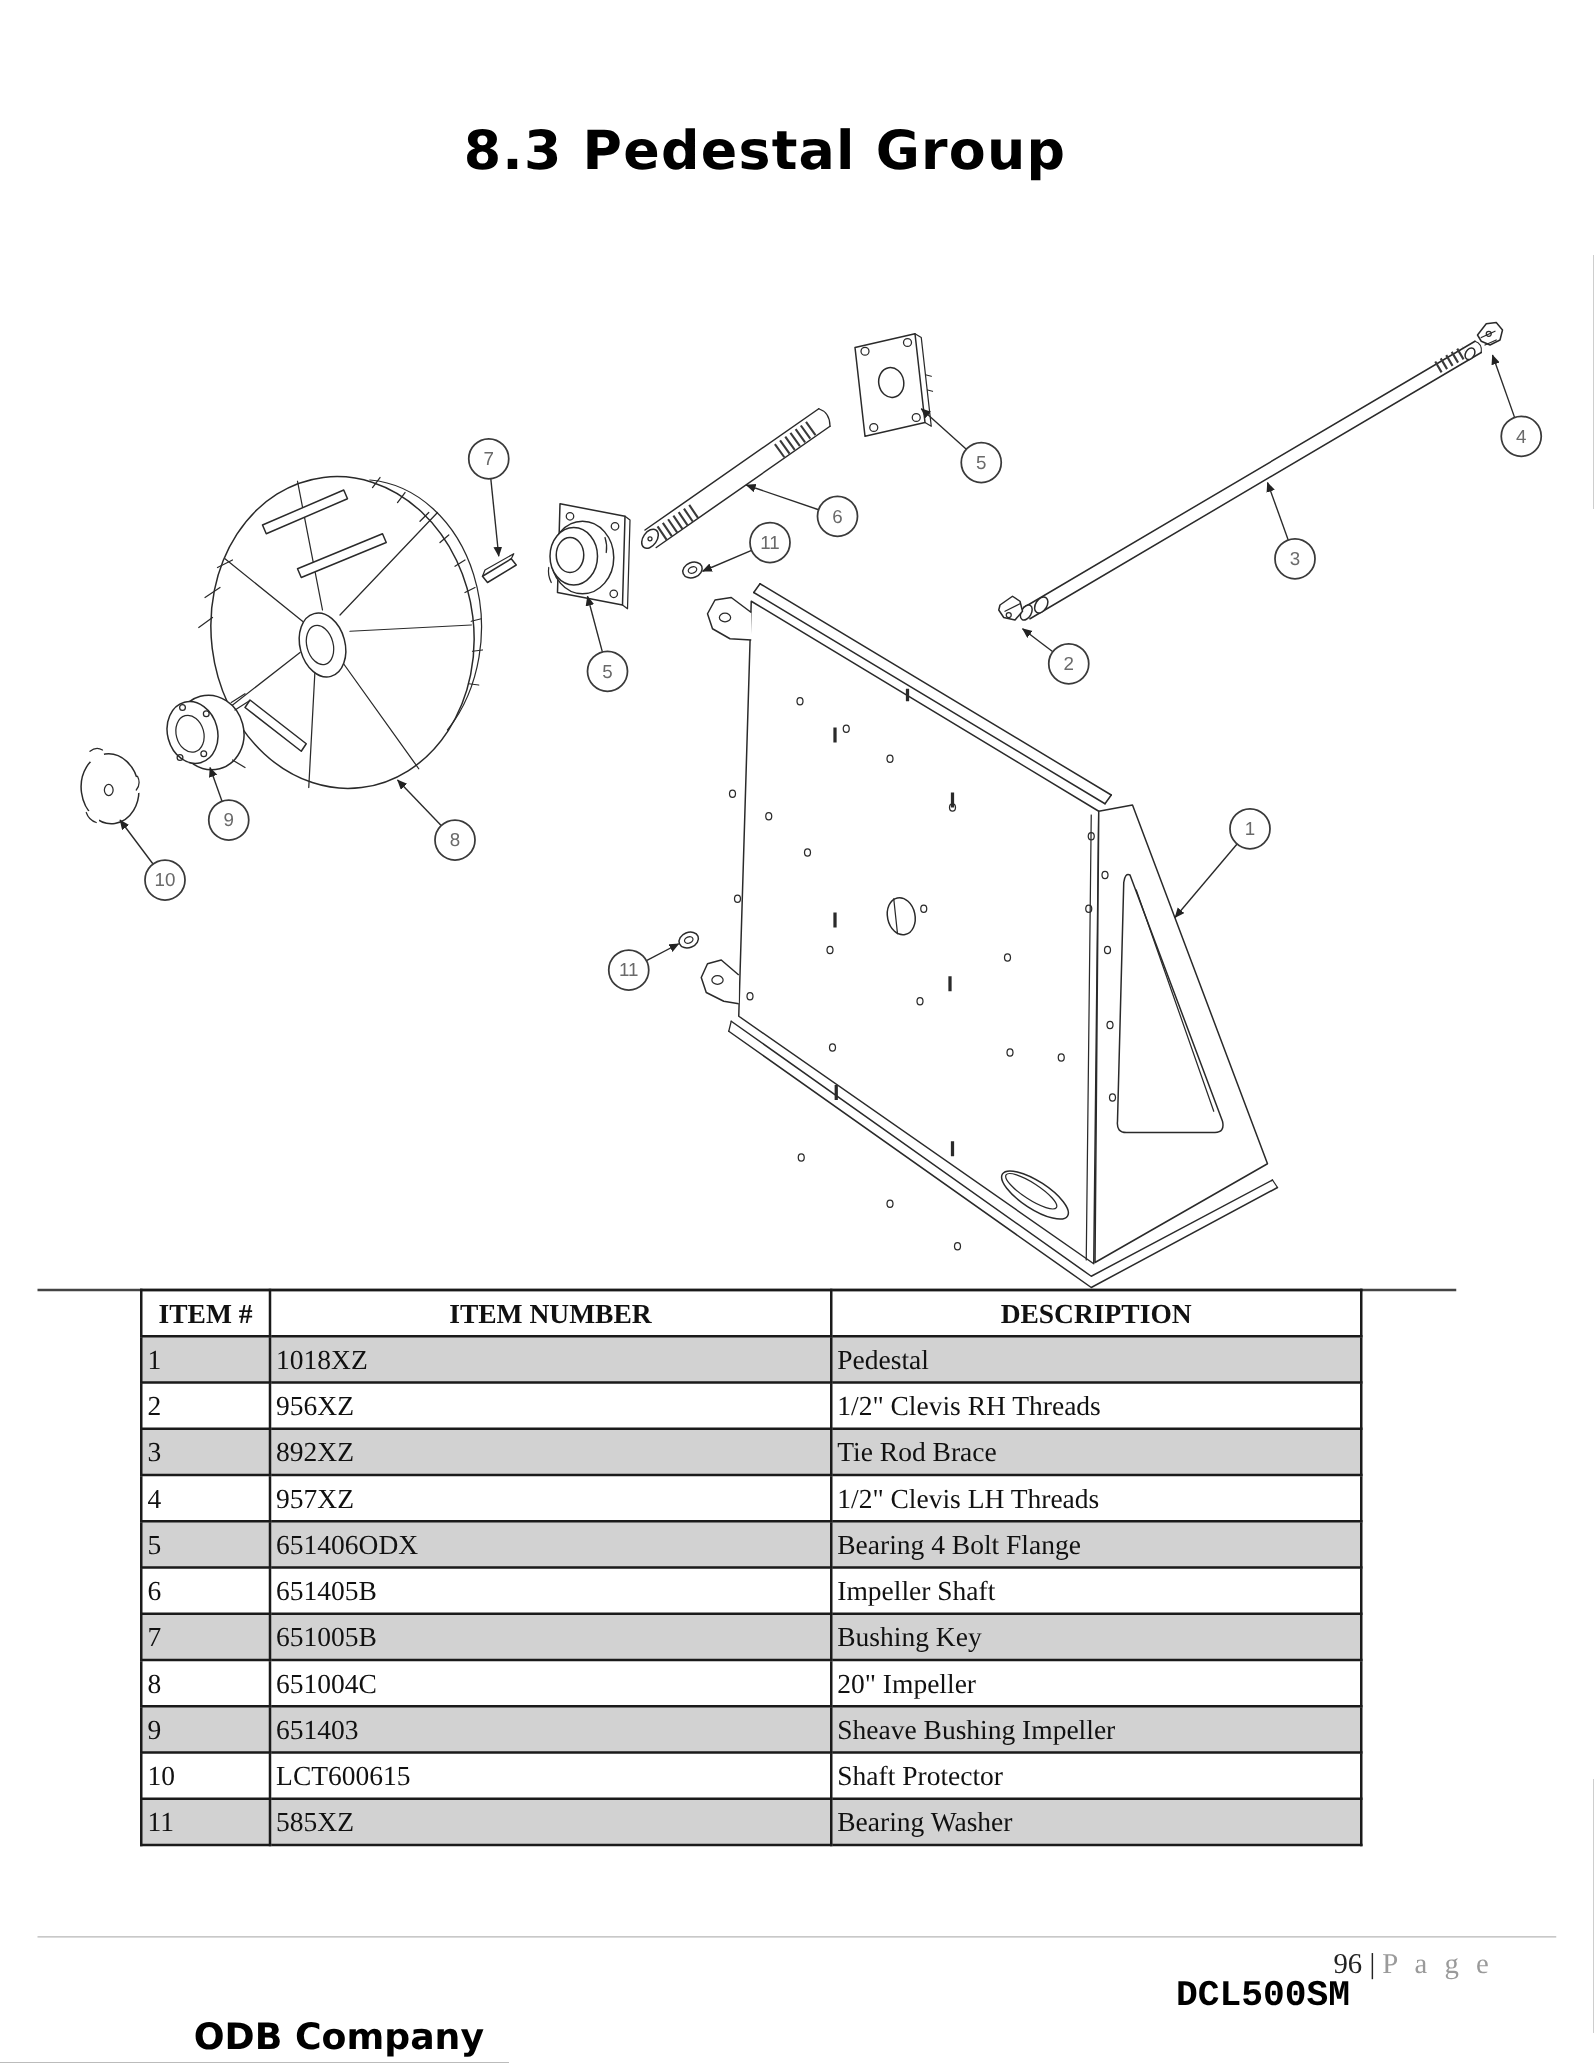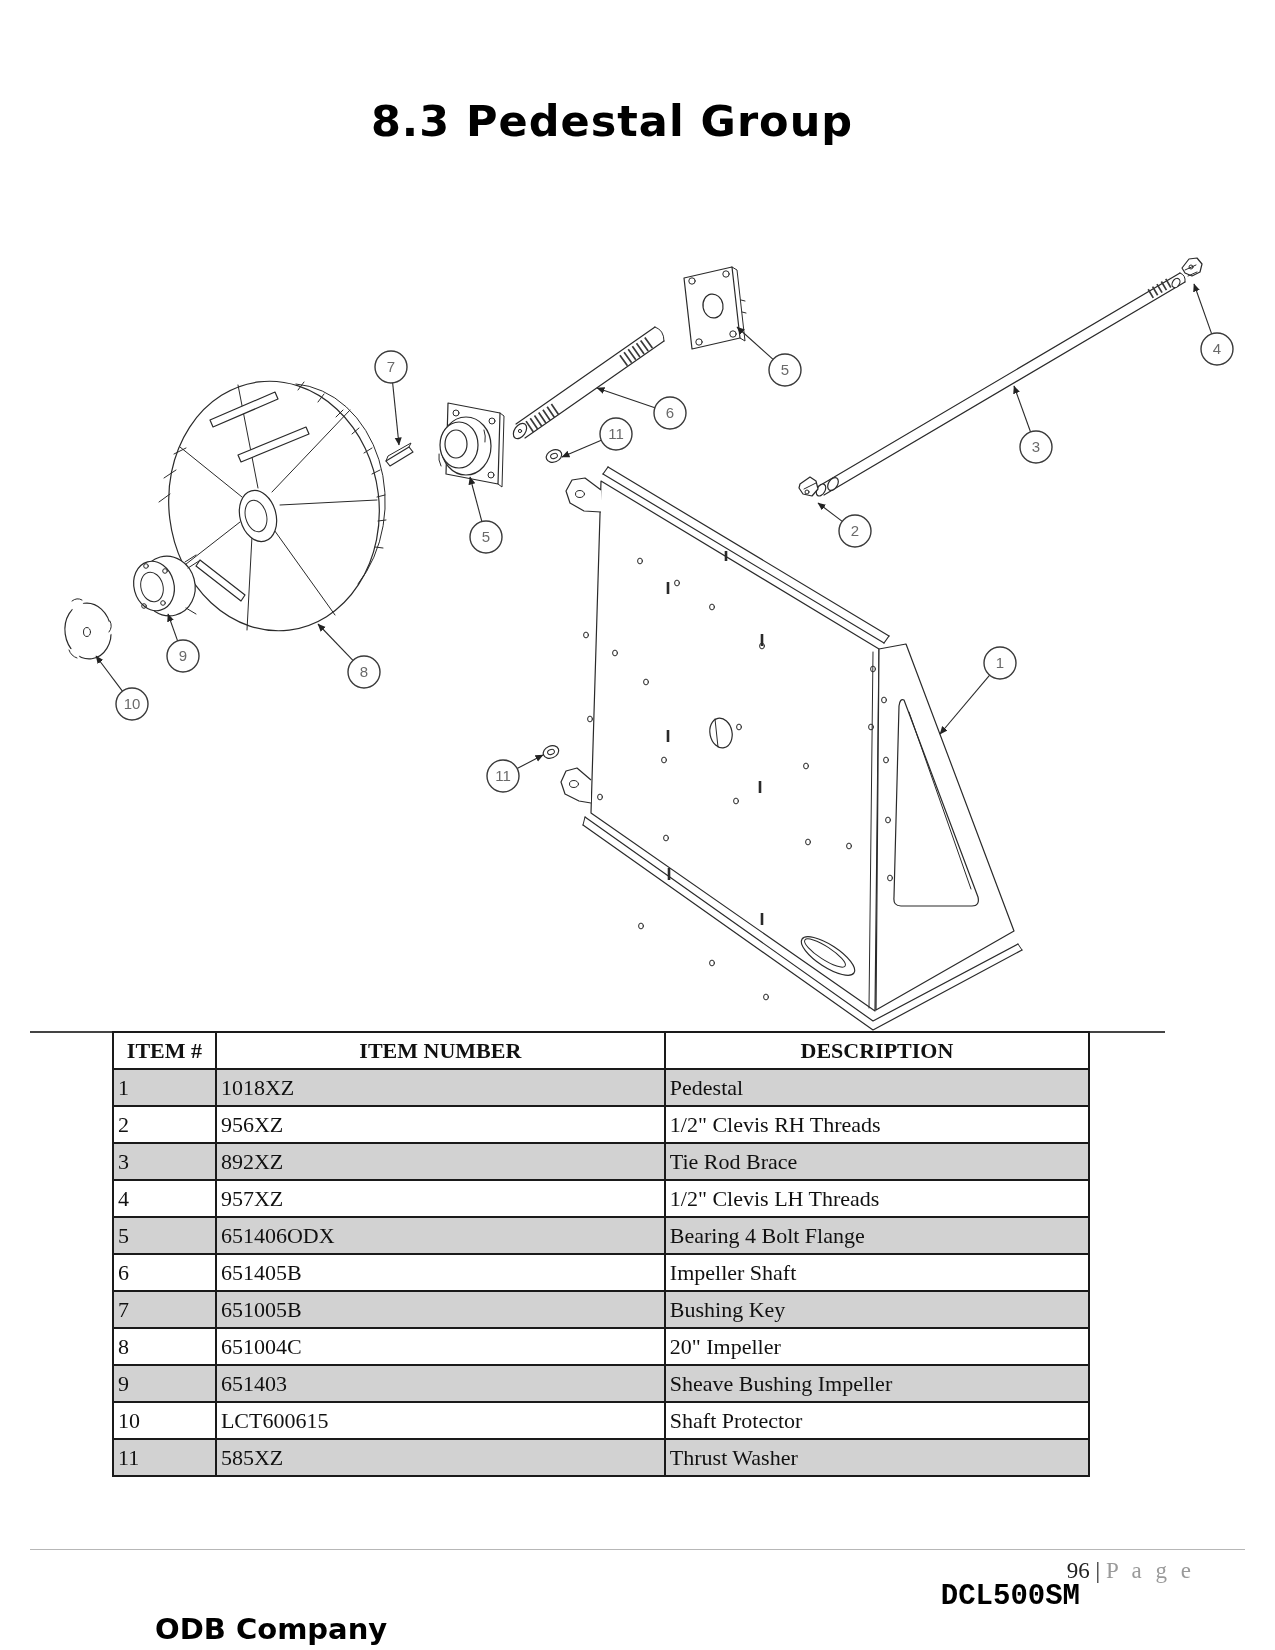--- a/index.html
+++ b/index.html
@@ -345,21 +345,21 @@
             <td>Sheave Bushing Impeller</td>
           </tr>
           <tr>
             <td>10</td>
             <td>LCT600615</td>
             <td>Shaft Protector</td>
           </tr>
           <tr class="shade">
             <td>11</td>
             <td>585XZ</td>
-            <td>Thrust Washer</td>
+            <td>Bearing Washer</td>
           </tr>
         </tbody>
     </table>
   </div>
 
   <div class="rule-footer"></div>
   <div class="page-num">
     <span>96</span>
     <span>|</span>
     <span class="word">P a g e</span>

